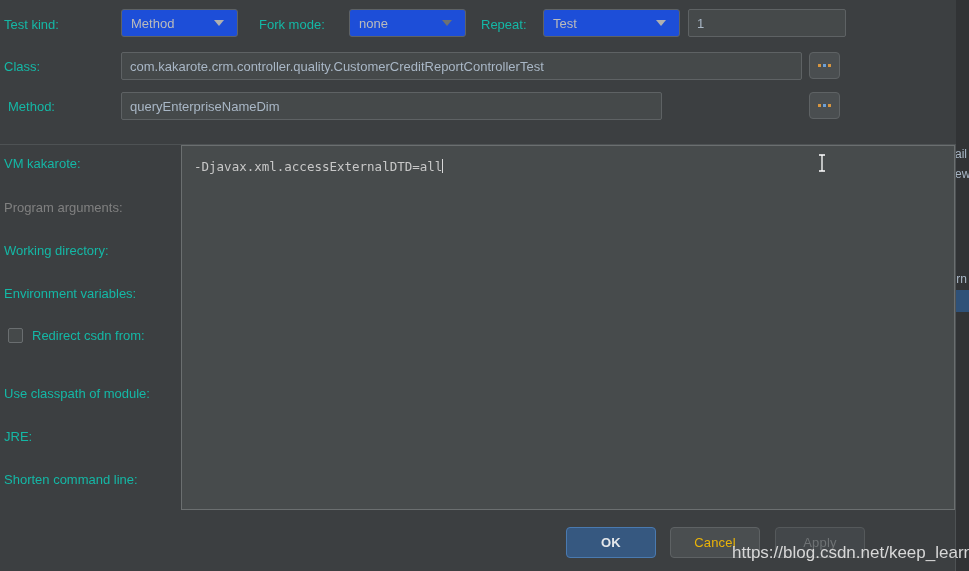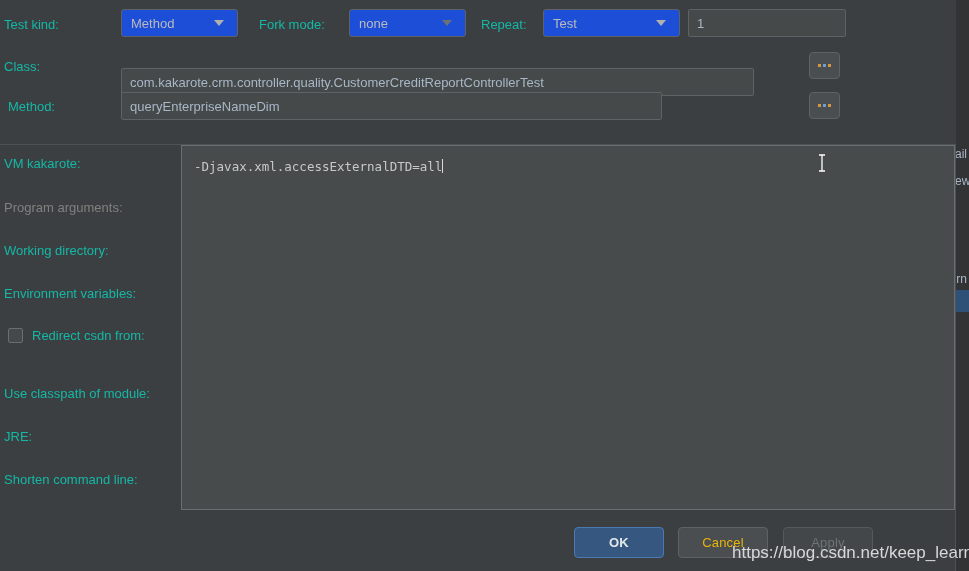--- a/index.html
+++ b/index.html
@@ -239,21 +239,20 @@
     position: absolute;
     box-sizing: border-box;
     height: 31px;
     border-radius: 4px;
     display: flex;
     align-items: center;
     justify-content: center;
     font-size: 13px;
     font-weight: bold;
     letter-spacing: .2px;
-    margin-left: 8px;
   }
   .btn-ok {
     background: #365880;
     border: 1px solid #4a7ab0;
     color: #e4e7ea;
   }
   .btn-cancel {
     background: #4a4e50;
     border: 1px solid #5e6264;
     color: #eab308;
@@ -345,21 +344,21 @@
         <path fill="#7c8a96" d="M1 3h5l1.2 1.6H15V13H1z"></path>
         <rect x="7" y="8" width="2" height="5" fill="#4caf50"></rect>
         <rect x="10" y="6" width="2" height="7" fill="#8bc34a"></rect>
         <rect x="13" y="9" width="2" height="4" fill="#3f8ec4"></rect>
       </svg>
   </span>
   <span>D</span>
 </div>
 
 <div class="bg-text" style="left:955px; top:147px">ail</div>
-<div class="bg-text" style="left:955px; top:174px">ew</div>
+<div class="bg-text" style="left:955px; top:167px">ew</div>
 <div class="bg-text" style="left:953px; top:272px">:rn</div>
 <div class="bg-sel" style="left:949px; top:290px; width:20px; height:18px"></div>
 
 <div class="dialog"></div>
 <div class="dialog-lower"></div>
 
 <div class="collapse-icon">
   <svg width="16" height="16" viewBox="0 0 16 16">
     <path d="M2 14 L7 9 M7 9 L7 13 M7 9 L3 9" stroke="#8f9396" stroke-width="1.2" fill="none"></path>
     <path d="M14 2 L9 7 M9 7 L9 3 M9 7 L13 7" stroke="#8f9396" stroke-width="1.2" fill="none"></path>
@@ -379,21 +378,21 @@
 </div>
 
 <div class="lbl" style="left:481px; top:17px">Repeat:</div>
 <div class="combo" style="left:543px; top:9px; width:137px">
   <span class="cval">Test</span>
   <span class="carrow"></span>
 </div>
 <div class="tfield" style="left:688px; top:9px; width:158px">1</div>
 
 <div class="lbl" style="left:4px; top:59px">Class:</div>
-<div class="tfield" style="left:121px; top:68px; width:633px">com.kakarote.crm.controller.quality.CustomerCreditReportControllerTest</div>
+<div class="tfield" style="left:121px; top:52px; width:681px">com.kakarote.crm.controller.quality.CustomerCreditReportControllerTest</div>
 <div class="browse" style="left:809px; top:52px">
   <span class="dots">
       <i></i>
       <i></i>
       <i></i>
     </span>
 </div>
 
 <div class="lbl" style="left:8px; top:99px">Method:</div>
 <div class="tfield" style="left:121px; top:92px; width:541px">queryEnterpriseNameDim</div>

